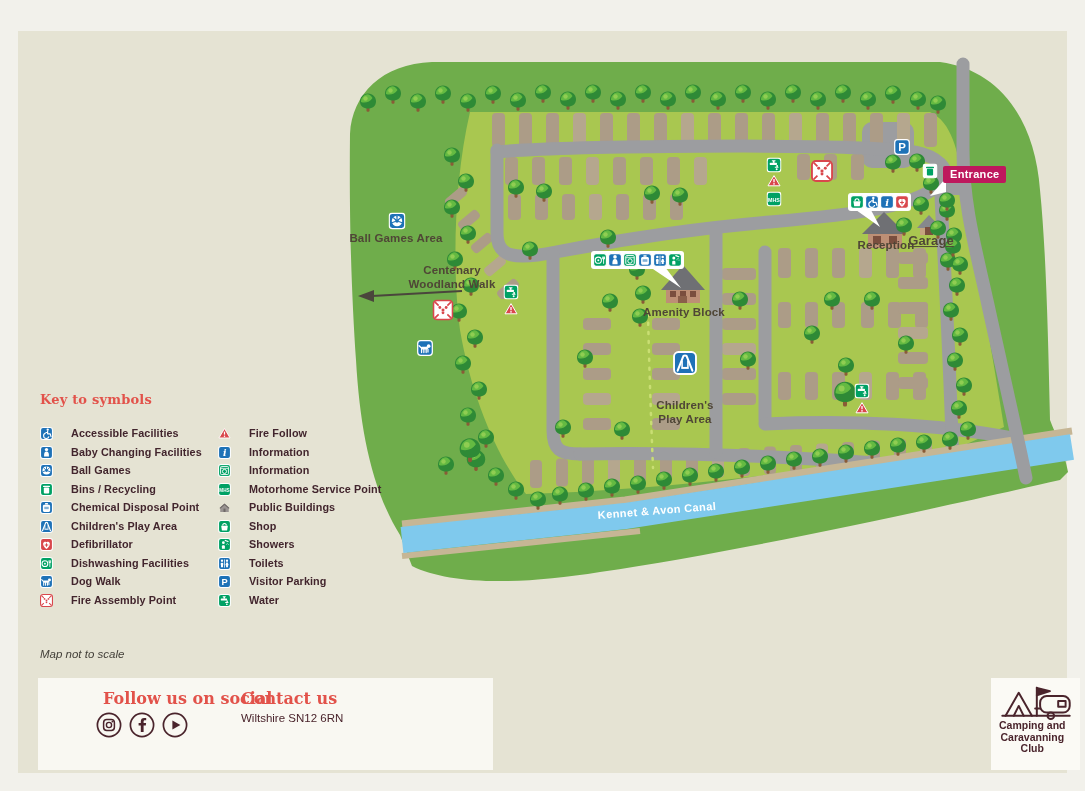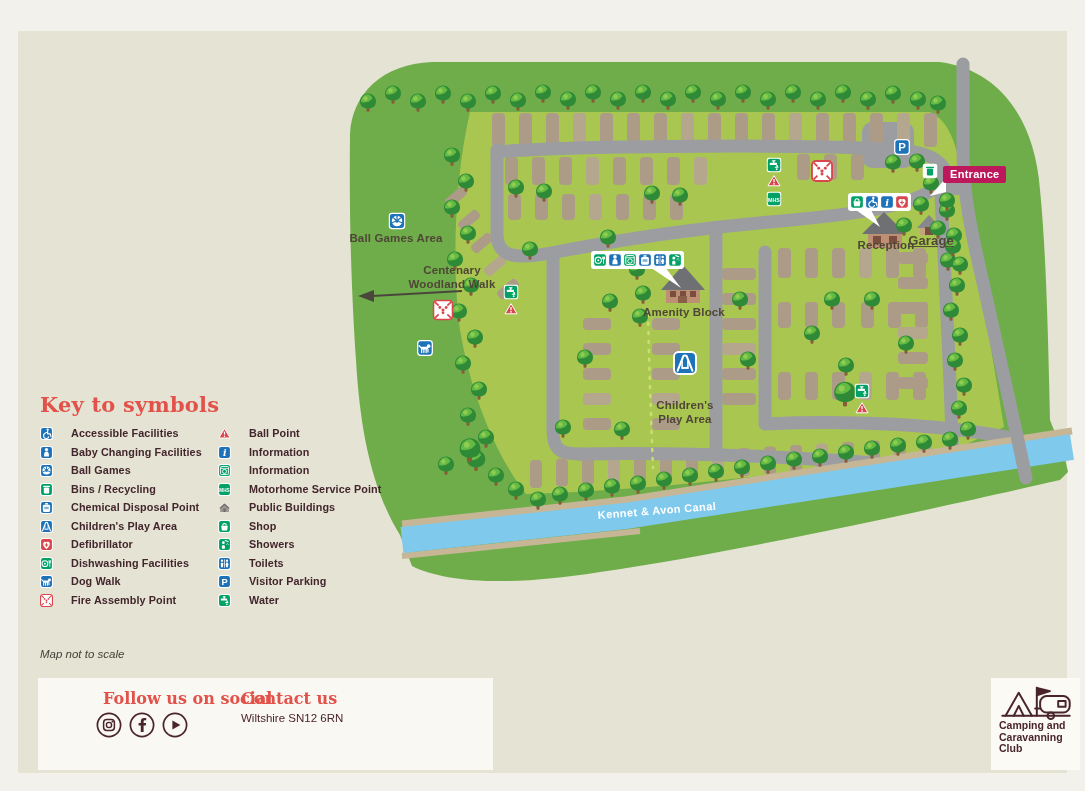--- a/index.html
+++ b/index.html
@@ -8,36 +8,36 @@
 .base-svg{position:absolute;left:0;top:0;width:1085px;height:791px;}
 .map-label{position:absolute;transform:translate(-50%,-50%);text-align:center;font-weight:bold;
   font-size:11.5px;color:#4F4636;letter-spacing:.15px;line-height:1.22;white-space:nowrap;}
 .map-label.small{font-size:13px;text-decoration:underline;}
 .map-label.water{color:#fff;font-size:11px;letter-spacing:.4px;}
 .mk{position:absolute;transform:translate(-50%,-50%);line-height:0;}
 .pill{position:absolute;background:#fff;border-radius:3px;display:flex;gap:1px;padding:2px;line-height:0;}
 .entrance{position:absolute;left:943px;top:166px;background:#be185d;color:#fff;font-weight:bold;
   font-size:11px;letter-spacing:.3px;padding:2px 7px 3px;border-radius:2px;}
 .legend-title{position:absolute;left:40px;top:392px;font-family:"DejaVu Serif",serif;font-weight:bold;
-  font-size:21px;color:#E2524A;letter-spacing:.2px;}
+  font-size:13px;color:#E2524A;letter-spacing:.2px;}
 .legend-col{position:absolute;top:427px;}
 .legend-col.c0{left:40px;}
 .legend-col.c1{left:218px;}
 .legend-item{display:flex;gap:18px;height:18.5px;}
 .legend-item .lbl{font-size:10.8px;font-weight:bold;color:#42252D;letter-spacing:.1px;white-space:nowrap;}
 .map-note{position:absolute;left:40px;top:648px;font-style:italic;font-size:11.5px;color:#44413A;}
 .footer-panel{position:absolute;left:38px;top:678px;width:455px;height:92px;background:#F9F8F2;}
 .social-title{position:absolute;left:65px;top:11px;font-family:"DejaVu Serif",serif;font-weight:bold;font-size:16px;color:#E2524A;}
 .social-row{position:absolute;left:58px;top:34px;display:flex;gap:7px;}
 .social-row span{line-height:0;cursor:pointer;}
 .contact-title{position:absolute;left:203px;top:11px;font-family:"DejaVu Serif",serif;font-weight:bold;font-size:16px;color:#E2524A;}
 .contact-lines{position:absolute;left:203px;top:33px;font-size:11.5px;color:#4A242C;line-height:15.5px;font-weight:bold;}
 .contact-lines .tel-label{font-weight:normal;}
 .contact-lines .tel-sep{color:#E2524A;font-weight:normal;}
-.logo-panel{position:absolute;left:991px;top:678px;width:89px;height:92px;background:#FBFAF5;}
+.logo-panel{position:absolute;left:991px;top:678px;width:89px;height:92px;background:#FBFAF5;text-align:center;}
 .logo-art{position:absolute;left:8px;top:3px;line-height:0;}
 .logo-text{position:absolute;left:8px;top:42px;font-size:10.5px;font-weight:bold;color:#4A242C;line-height:11.5px;letter-spacing:0;}
 </style>
 </head>
 <body>
 
 <div class="page">
   <div class="card"></div>
 
   <svg class="base-svg" viewBox="0 0 1085 791">
@@ -1078,21 +1078,21 @@
         <span class="lbl">Fire Assembly Point</span>
       </div>
     </div>
   <div class="legend-col c1" id="legendCol1">
       <div class="legend-item">
         <span style="line-height:0"><svg width="13" height="13" viewBox="0 0 14 14">
             <path d="M7 1.6 L13 11.8 L1 11.8 Z" fill="#D9474C" stroke="#fff" stroke-width="1"></path>
             <path d="M7 5 V8.2" stroke="#fff" stroke-width="1.3"></path>
             <circle cx="7" cy="9.9" r="0.8" fill="#fff"></circle>
           </svg></span>
-        <span class="lbl">Ball Point</span>
+        <span class="lbl">Fire Follow</span>
       </div>
       <div class="legend-item">
         <span style="line-height:0"><svg width="13" height="13" viewBox="0 0 14 14">
             <rect x="0.6" y="0.6" width="12.8" height="12.8" rx="2.6" fill="#1E72B7" stroke="#fff" stroke-width="1.1"></rect>
             <text x="7.2" y="10.8" text-anchor="middle" font-family="DejaVu Serif,serif" font-style="italic" font-weight="bold" font-size="10" fill="#fff">i</text>
           </svg></span>
         <span class="lbl">Information</span>
       </div>
       <div class="legend-item">
         <span style="line-height:0"><svg width="13" height="13" viewBox="0 0 14 14">

